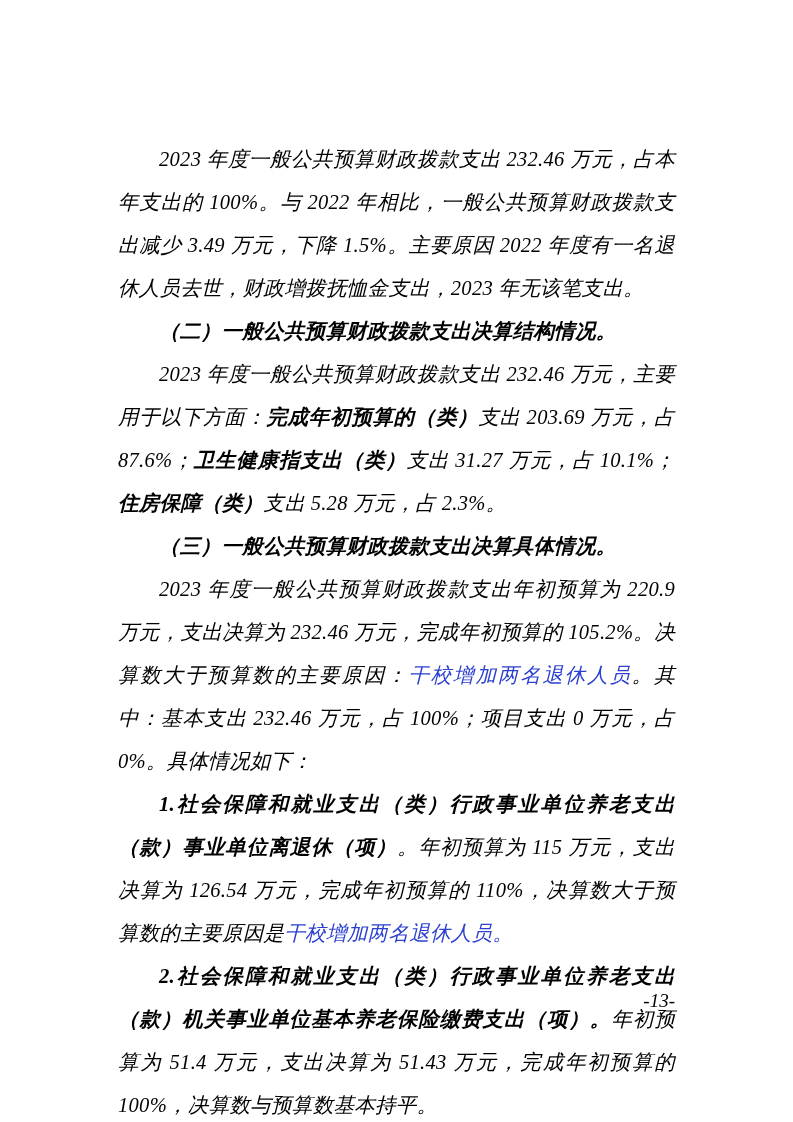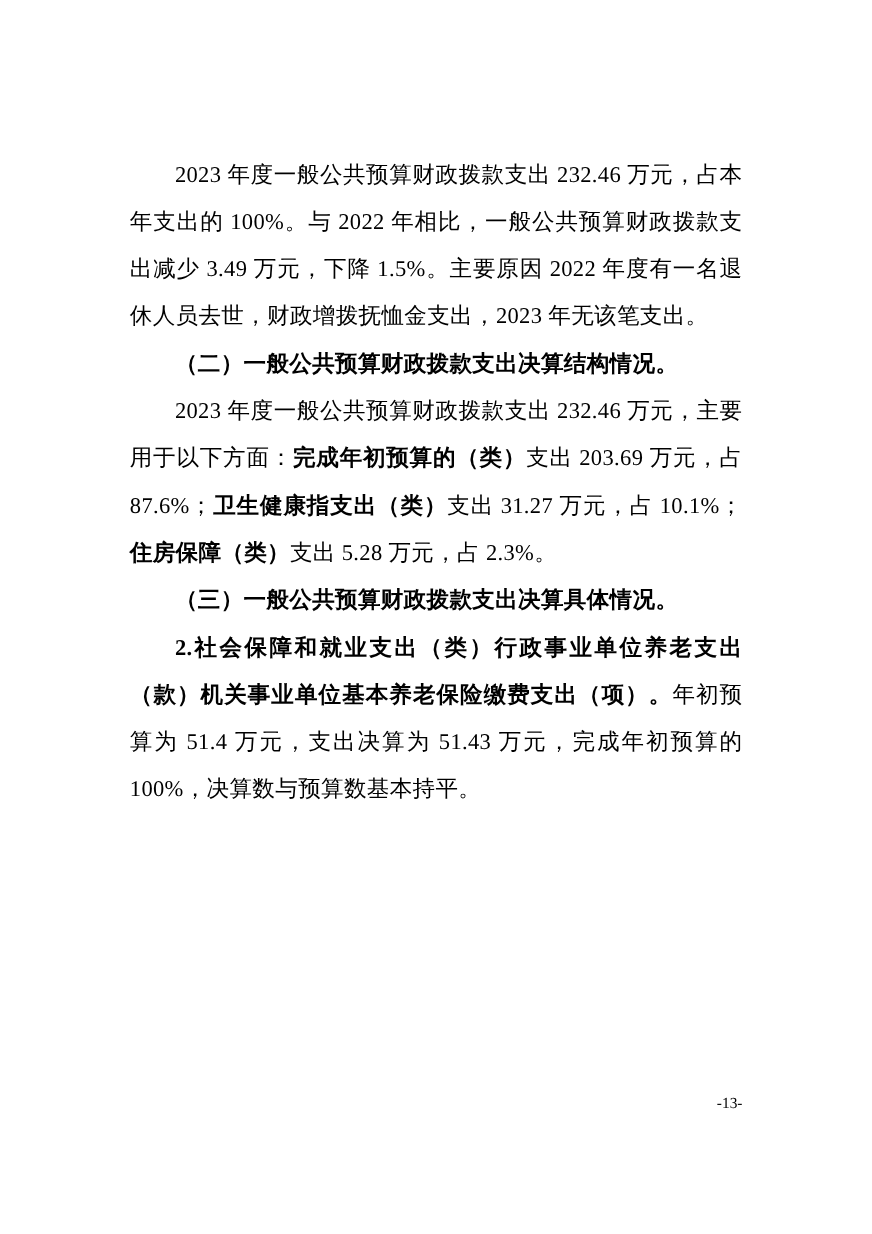--- a/index.html
+++ b/index.html
@@ -16,20 +16,21 @@
     overflow: hidden;
   }
   .page {
     position: absolute;
     left: 0;
     top: 0;
     width: 793px;
     height: 1122px;
     box-sizing: border-box;
     padding: 138px 118px 0 118px;
+    font-style: italic;
   }
   .body-text {
     font-size: 20.5px;
     line-height: 43px;
     text-align: justify;
     text-justify: inter-ideograph;
     letter-spacing: 0.3px;
   }
   p {
     margin: 0;
@@ -45,39 +46,41 @@
     font-weight: bold;
     text-indent: 2em;
   }
   .blue {
     color: #2b3fd0;
   }
   .page-number {
     position: absolute;
     right: 118px;
     bottom: 110px;
-    font-size: 14px;
+    font-size: 19px;
     font-family: "Liberation Serif", "DejaVu Serif", serif;
     color: #000000;
   }
 </style>
 </head>
 <body>
 
 <div class="page">
   <div class="body-text">
 
     <p class="indent"><span>2023 年度一般公共预算财政拨款支出 232.46 万元，占本年支出的 100%。与 2022 年相比，一般公共预算财政拨款支出减少 3.49 万元，下降 1.5%。主要原因 2022 年度有一名退休人员去世，财政增拨抚恤金支出，2023 年无该笔支出。</span></p>
 
     <p class="heading"><span>（二）一般公共预算财政拨款支出决算结构情况。</span></p>
 
     <p class="indent"><span>2023 年度一般公共预算财政拨款支出 232.46 万元，主要用于以下方面：</span><span class="bold">完成年初预算的（类）</span><span>支出 203.69 万元，占 87.6%；</span><span class="bold">卫生健康指支出（类）</span><span>支出 31.27 万元，占 10.1%；</span><span class="bold">住房保障（类）</span><span>支出 5.28 万元，占 2.3%。</span></p>
 
     <p class="heading"><span>（三）一般公共预算财政拨款支出决算具体情况。</span></p>
 
+    <p class="indent"><span>2023 年度一般公共预算财政拨款支出年初预算为 220.9 万元，支出决算为 232.46 万元，完成年初预算的 105.2%。决算数大于预算数的主要原因：</span><span class="blue">干校增加两名退休人员</span><span>。其中：基本支出 232.46 万元，占 100%；项目支出 0 万元，占 0%。具体情况如下：</span></p>
 
+    <p class="indent"><span class="bold">1.社会保障和就业支出（类）行政事业单位养老支出（款）事业单位离退休（项）</span><span>。年初预算为 115 万元，支出决算为 126.54 万元，完成年初预算的 110%，决算数大于预算数的主要原因是</span><span class="blue">干校增加两名退休人员。</span></p>
 
     <p class="indent"><span class="bold">2.社会保障和就业支出（类）行政事业单位养老支出（款）机关事业单位基本养老保险缴费支出（项）。</span><span>年初预算为 51.4 万元，支出决算为 51.43 万元，完成年初预算的 100%，决算数与预算数基本持平。</span></p>
 
   </div>
 
   <div class="page-number">-13-</div>
 </div>
 
 </body></html>

